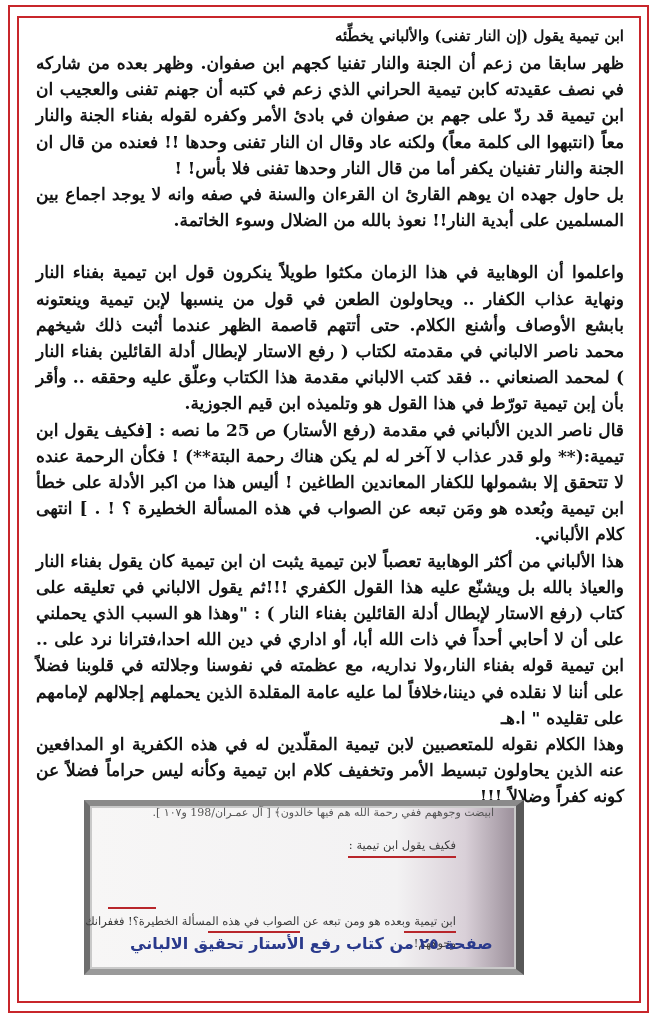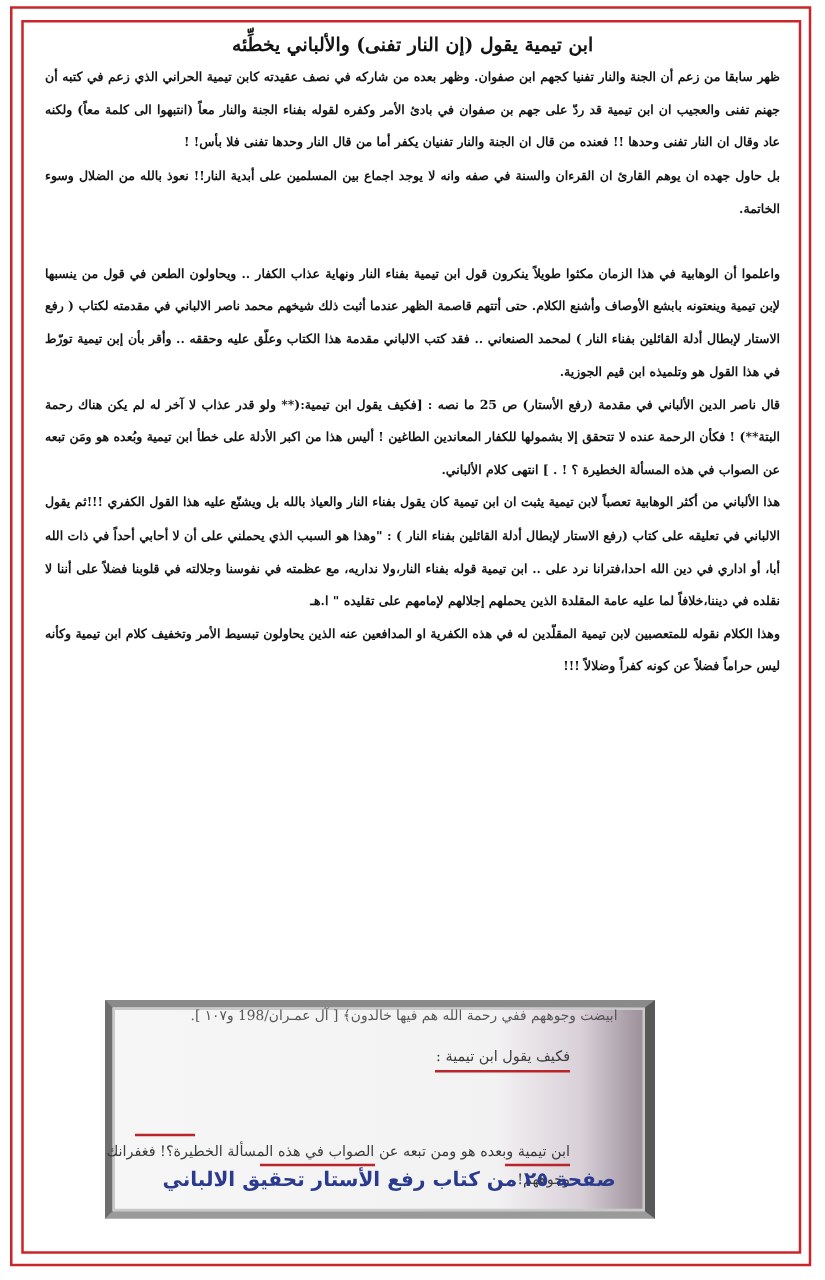--- a/index.html
+++ b/index.html
@@ -10,24 +10,24 @@
   }
   .inner-border {
     position: absolute; left: 17px; top: 16px; width: 624px; height: 987px;
     border: 2px solid #c8262b; box-sizing: border-box;
   }
   .content {
     position: absolute; left: 36px; top: 22px; width: 588px;
     direction: rtl; text-align: justify; color: #141414;
   }
   .title {
-    text-align: center; font-size: 15px; font-weight: bold; line-height: 28px; margin: 0;
+    font-size: 15px; font-weight: bold; line-height: 28px; margin: 0;
   }
   .para {
-    font-size: 10px; font-weight: bold; line-height: 26.2px; margin: 0;
+    font-size: 17px; font-weight: bold; line-height: 26.2px; margin: 0;
     text-align-last: right;
   }
   .gap { height: 26px; }
   .inset {
     position: absolute; left: 84px; top: 800px; width: 440px; height: 175px;
     box-sizing: border-box;
     border-top: 6px solid #8a8a8a; border-left: 6px solid #6e6e6e;
     border-right: 8px solid #585858; border-bottom: 6px solid #9a9a9a;
     background: linear-gradient(to right, #f7f6f6 0%, #f3f2f3 72%, #d9d0d8 88%, #9a8e99 100%);
     box-shadow: inset 0 0 0 2px #c9c9c9;

